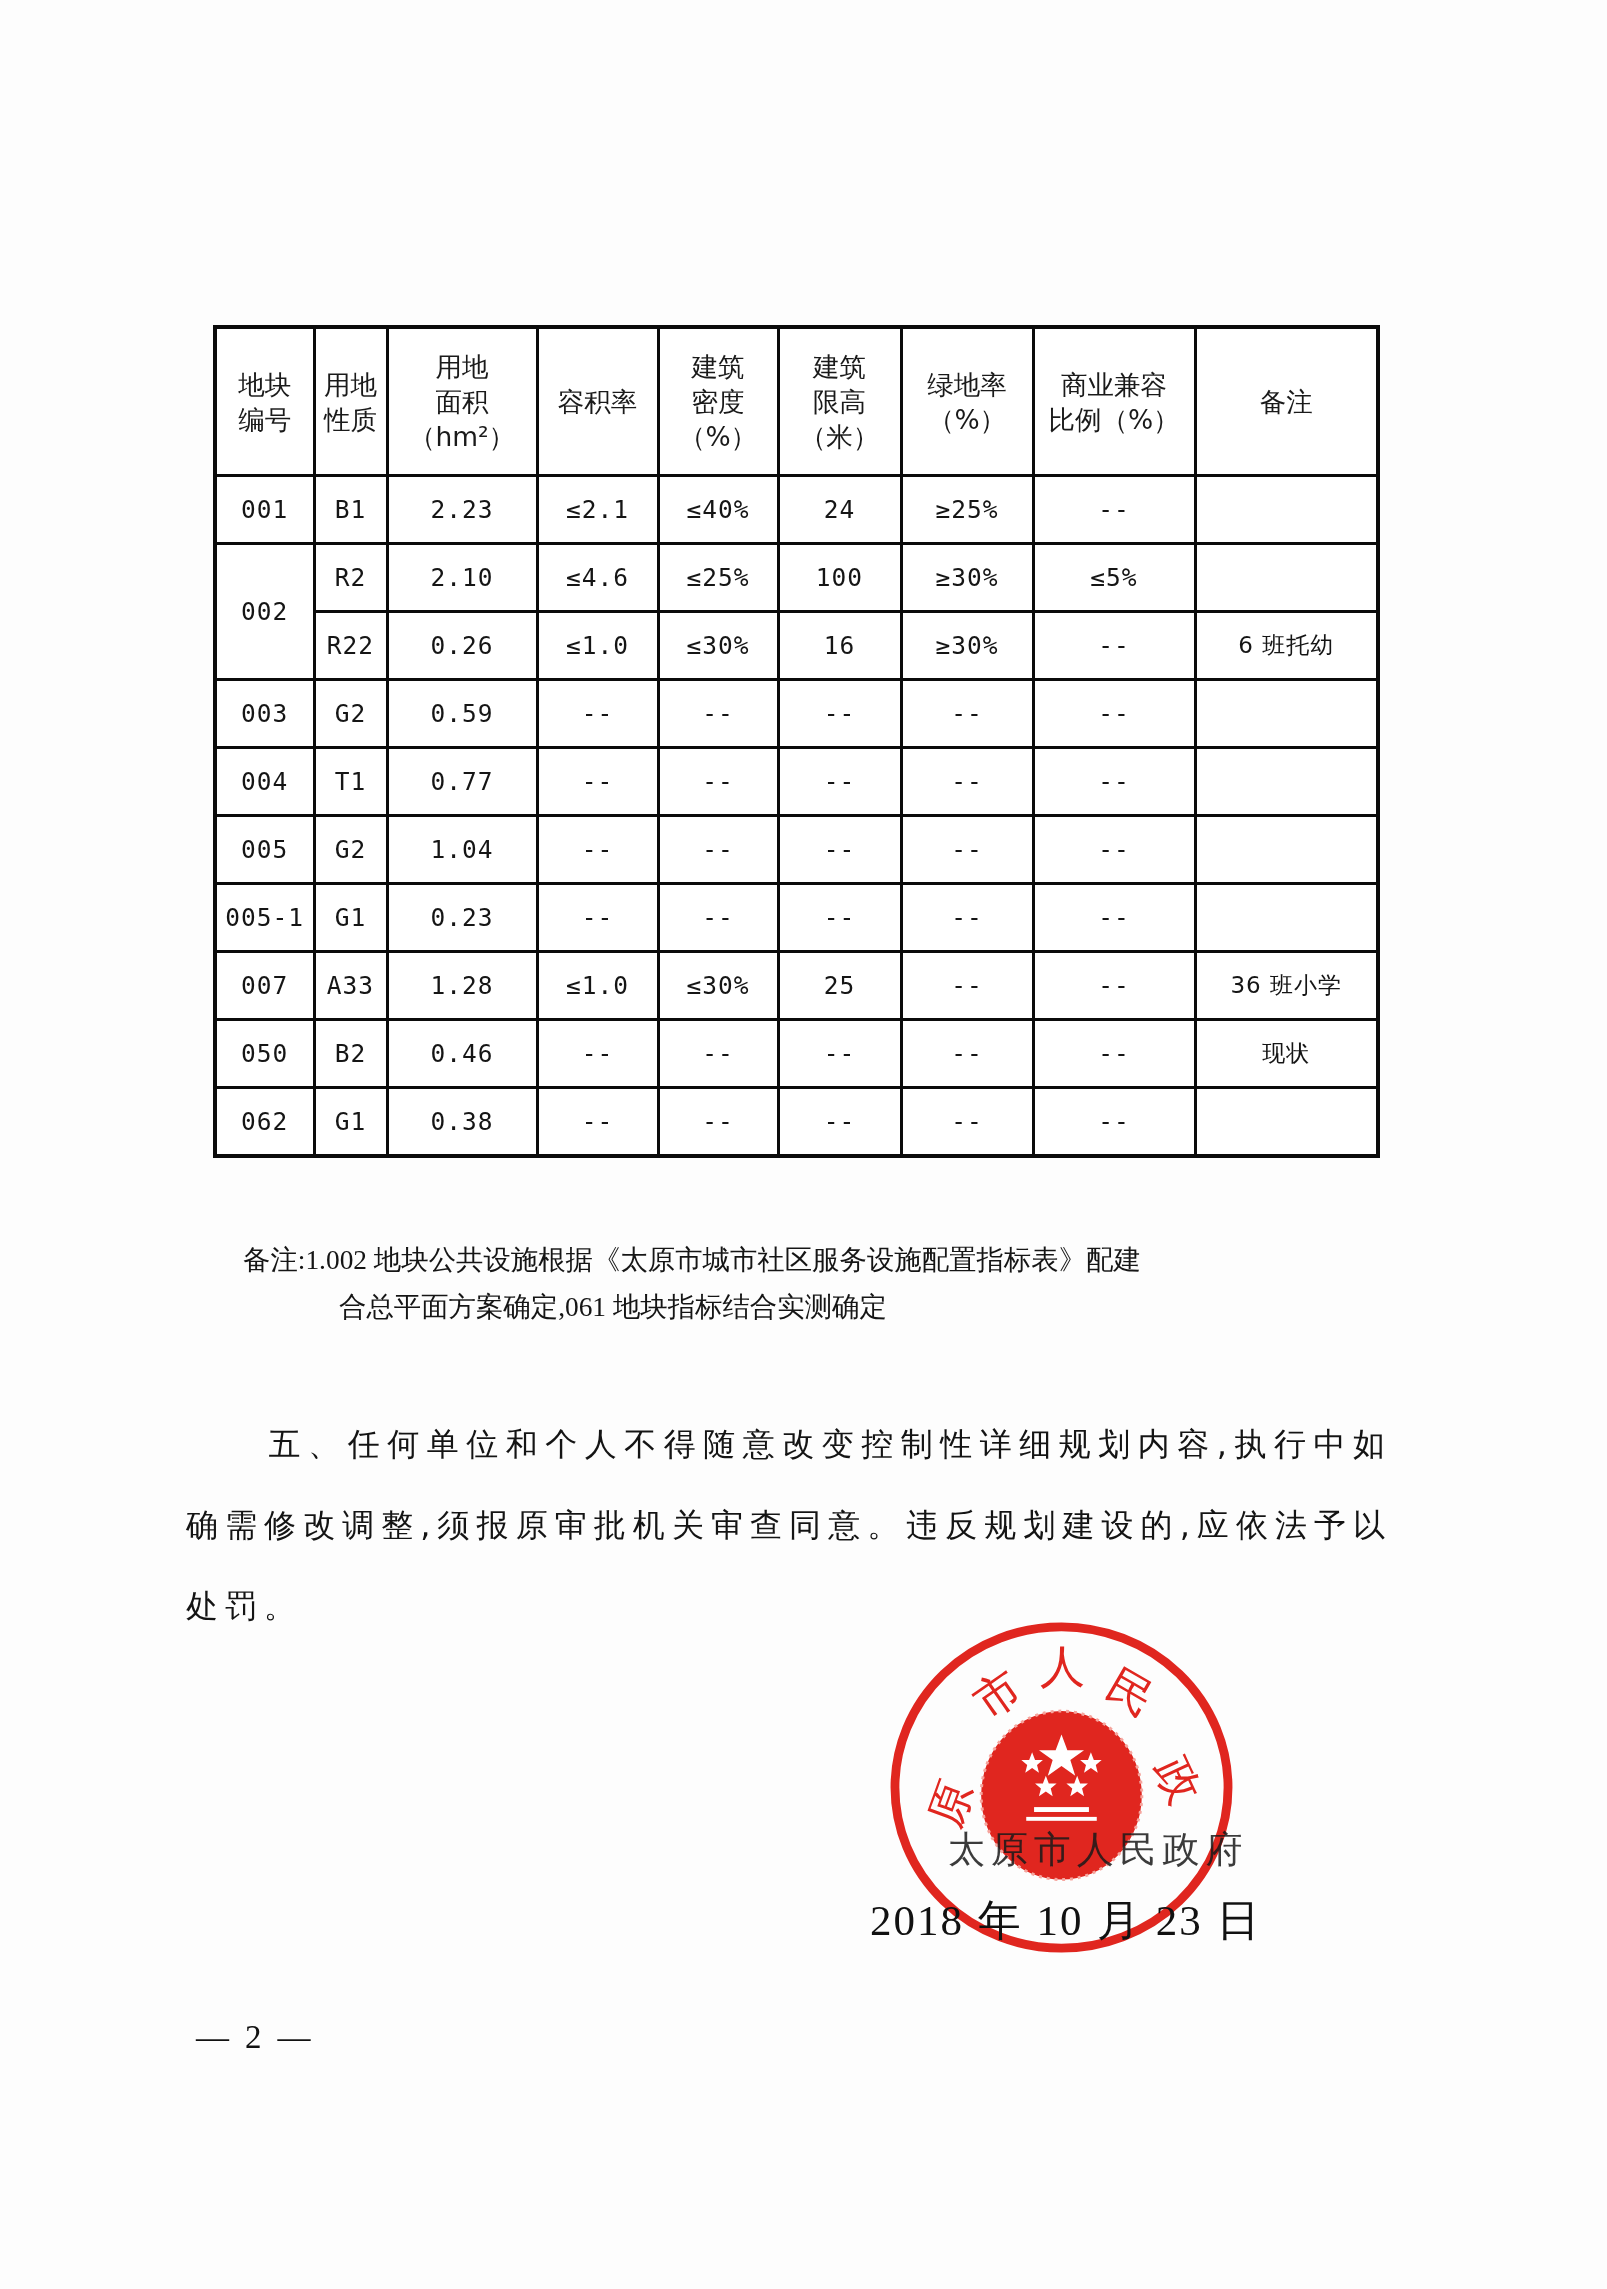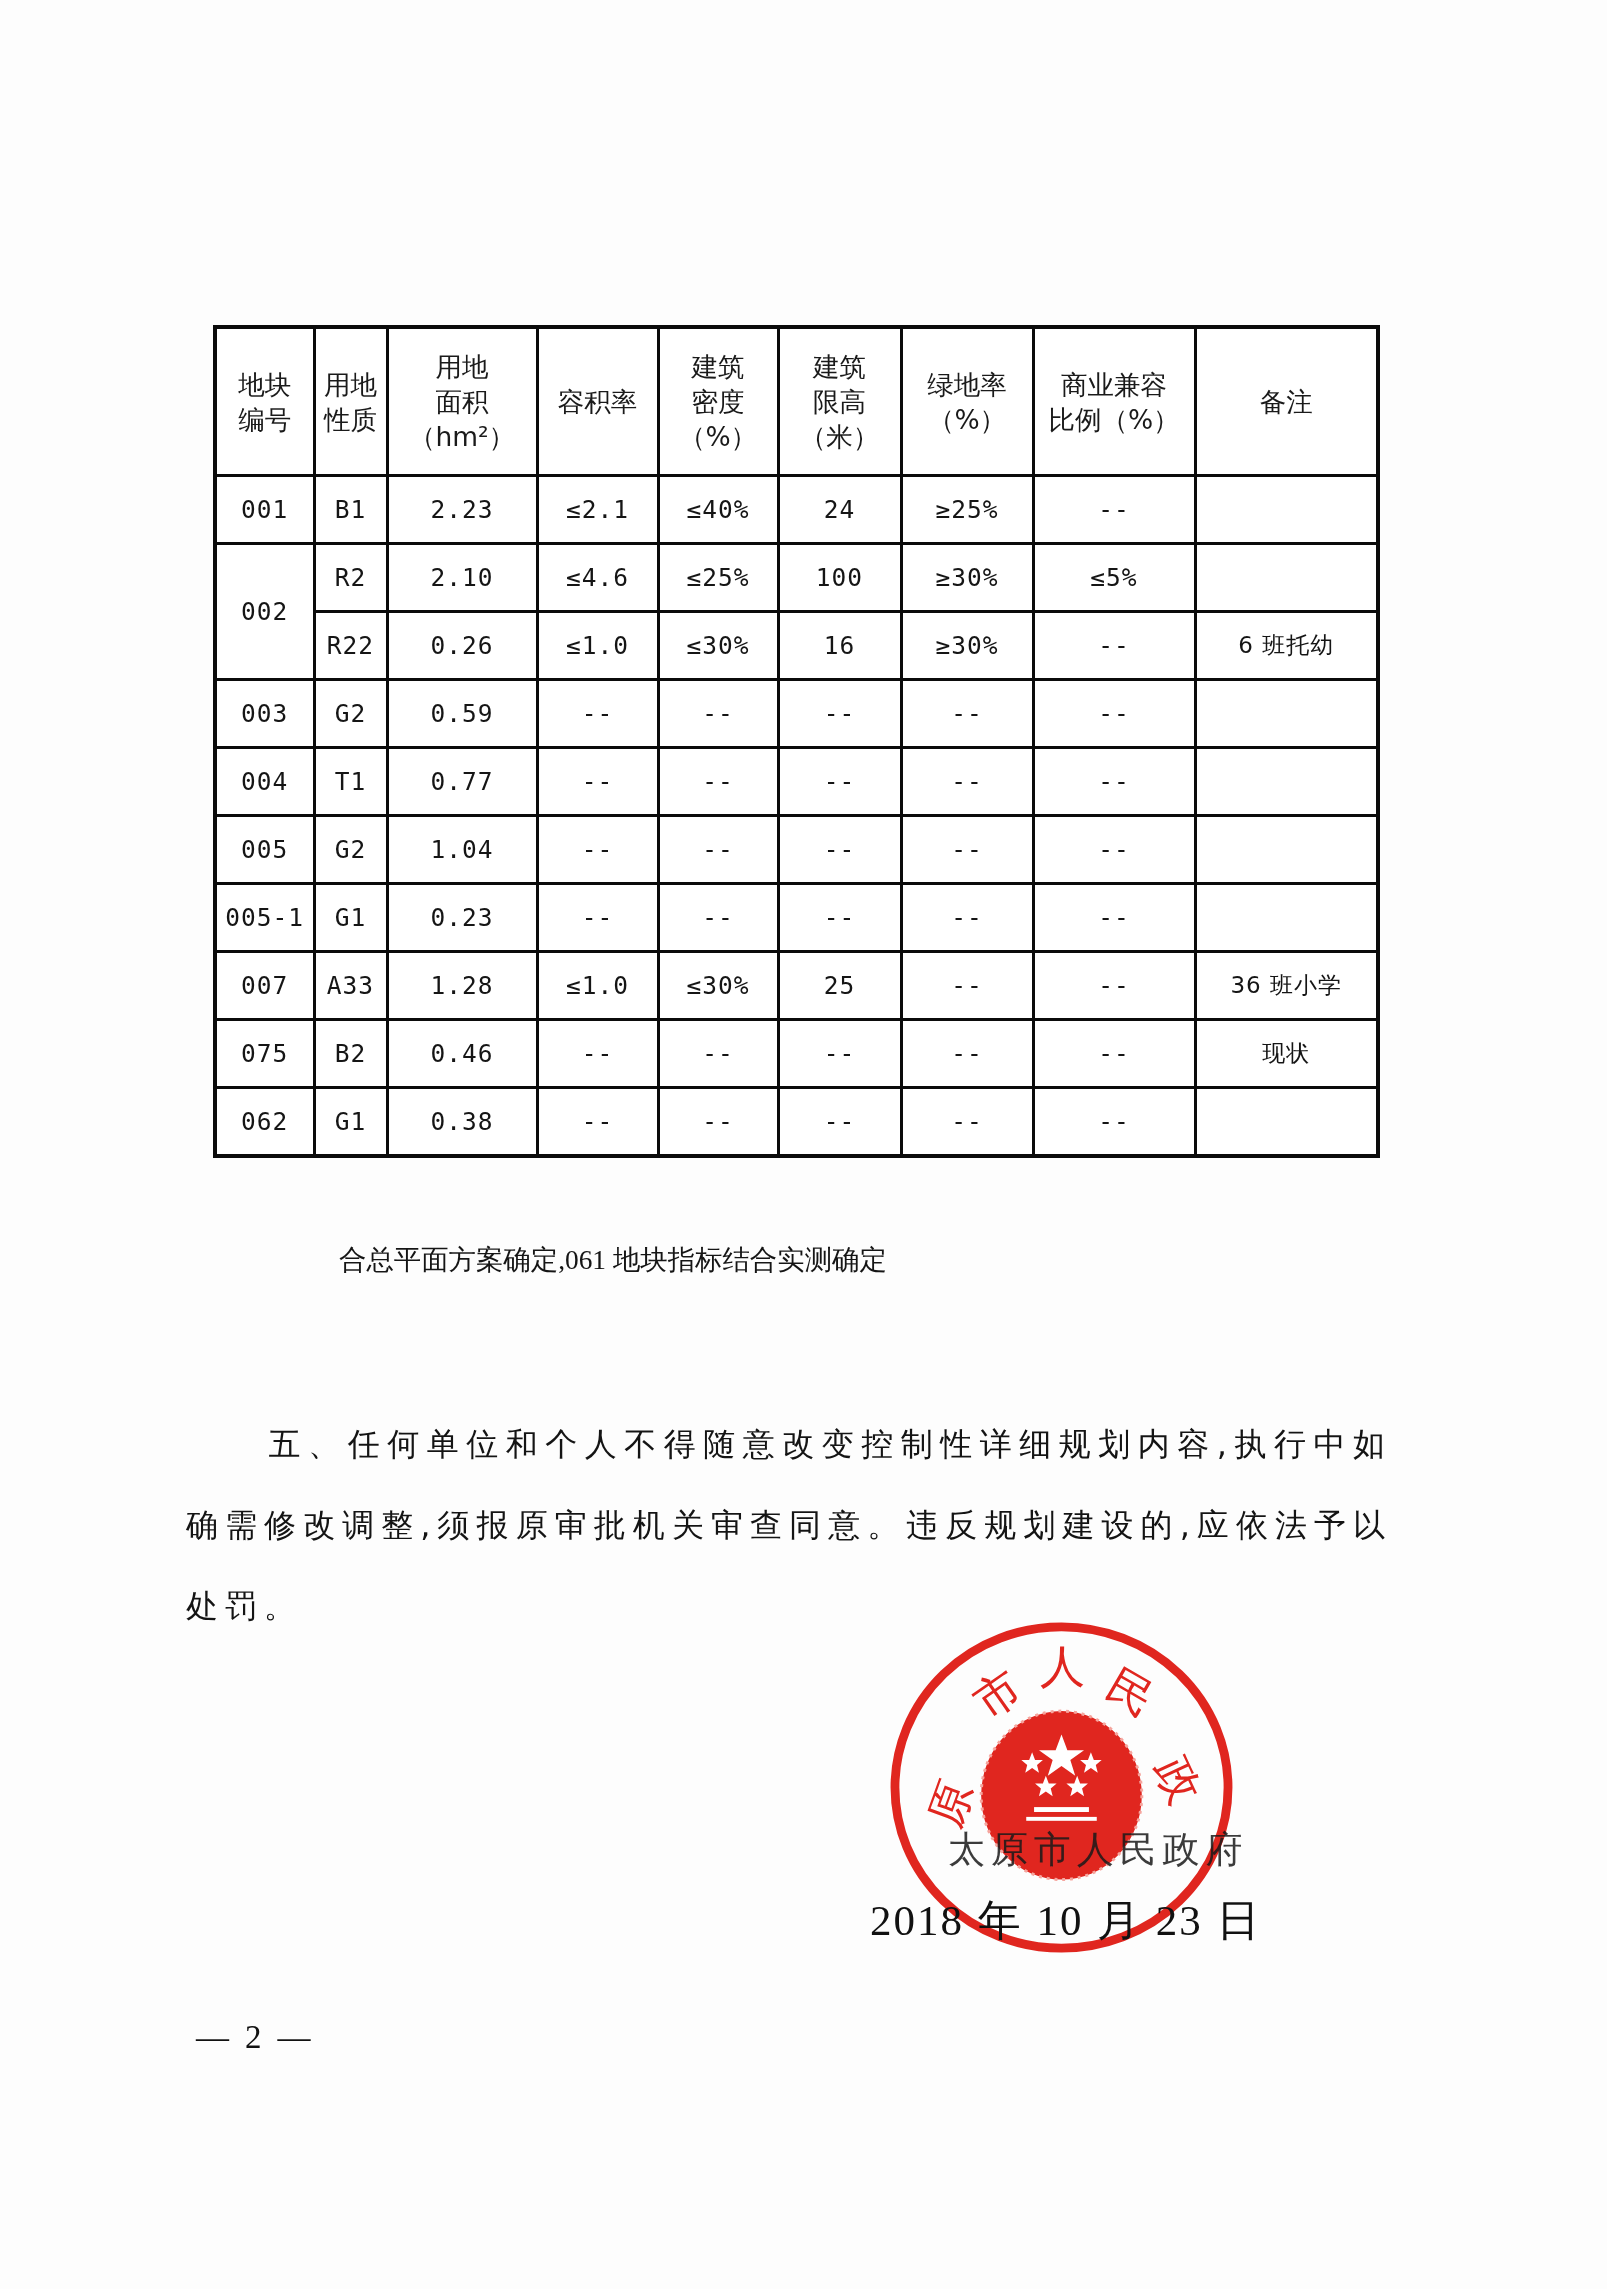--- a/index.html
+++ b/index.html
@@ -197,21 +197,21 @@
           <td>A33</td>
           <td>1.28</td>
           <td>≤1.0</td>
           <td>≤30%</td>
           <td>25</td>
           <td>--</td>
           <td>--</td>
           <td class="note">36 班小学</td>
         </tr>
         <tr>
-          <td>075</td>
+          <td>050</td>
           <td>B2</td>
           <td>0.46</td>
           <td>--</td>
           <td>--</td>
           <td>--</td>
           <td>--</td>
           <td>--</td>
           <td class="note">现状</td>
         </tr>
         <tr>
@@ -222,20 +222,21 @@
           <td>--</td>
           <td>--</td>
           <td>--</td>
           <td>--</td>
           <td class="note"></td>
         </tr>
       </tbody>
   </table>
 
   <div class="remarks">
+    <span class="r1">备注:1.002 地块公共设施根据《太原市城市社区服务设施配置指标表》配建</span>
     <span class="r3">合总平面方案确定,061 地块指标结合实测确定</span>
   </div>
 
   <div class="para"><span class="indent"></span><span>五、任何单位和个人不得随意改变控制性详细规划内容,执行中如确需修改调整,须报原审批机关审查同意。违反规划建设的,应依法予以处罚。</span></div>
 
   <svg class="seal" viewBox="0 0 356 344">
     <g fill="none" stroke="#e0261f">
       <ellipse cx="178" cy="172" rx="170" ry="164" stroke-width="9"></ellipse>
     </g>
     <ellipse cx="178" cy="180" rx="82" ry="86" fill="#e0261f"></ellipse>

